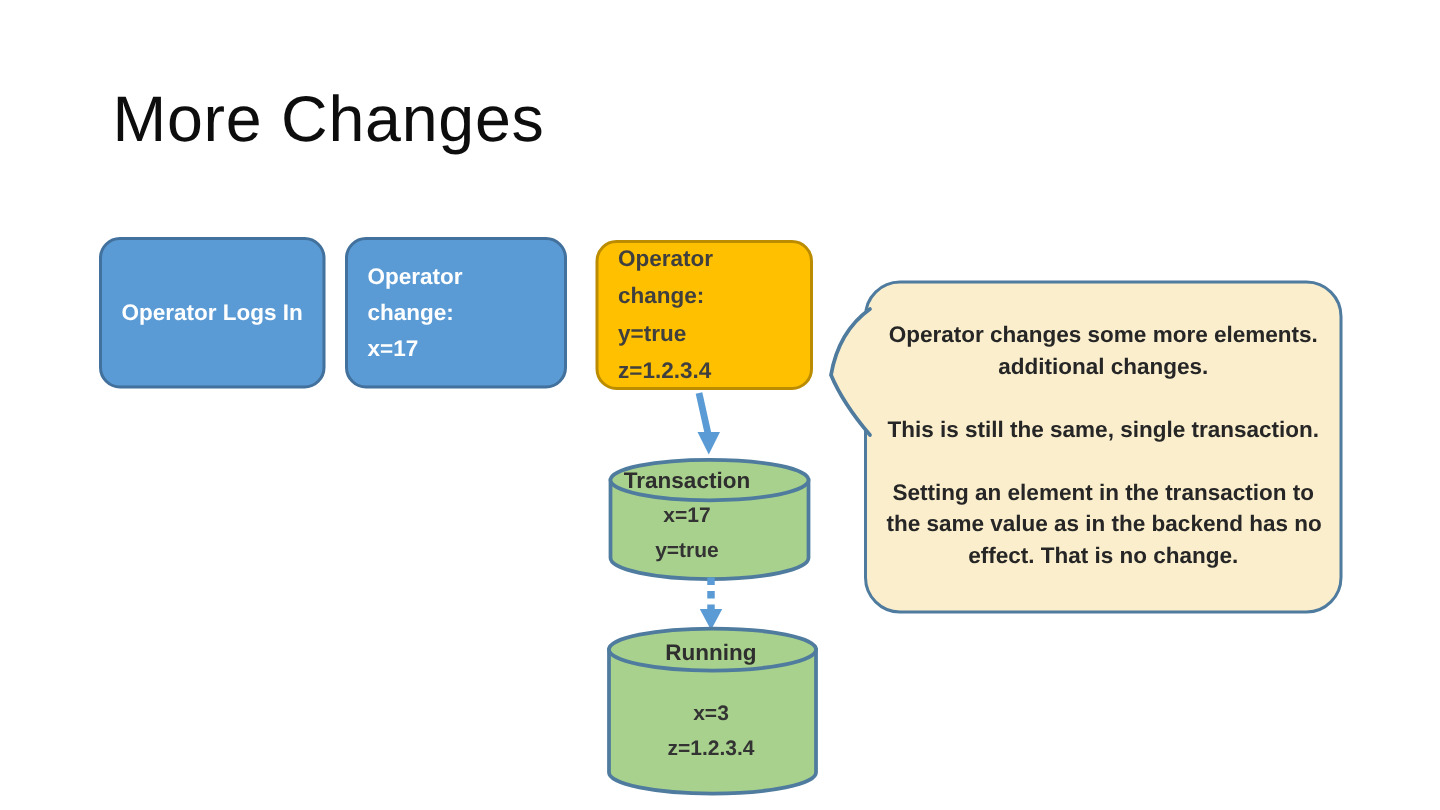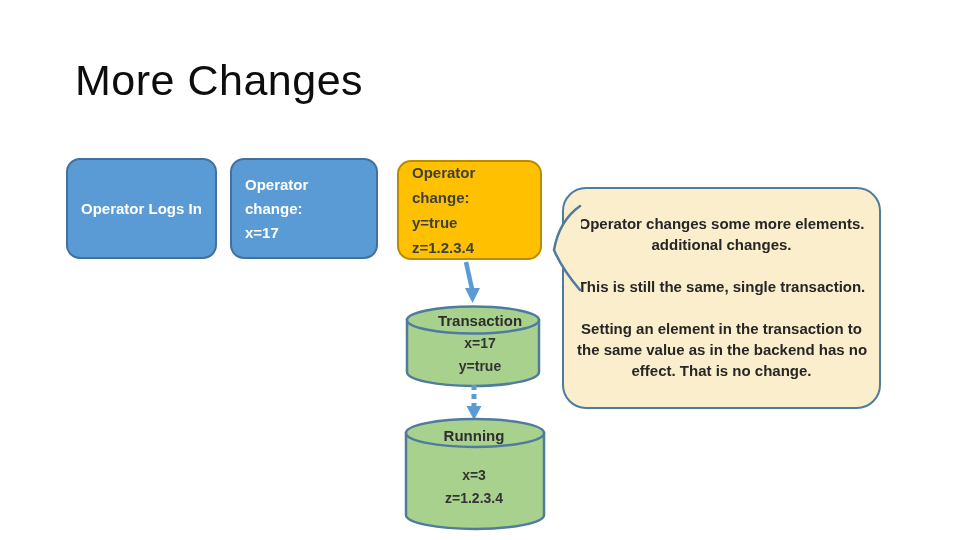--- a/index.html
+++ b/index.html
@@ -33,40 +33,40 @@
     background:var(--c-orange_fill,#FFC000);
     border:2.5px solid var(--c-orange_border,#BC8C00);
     color:var(--c-dark_text,#3F3F3F);
   }
   #box1{left:66px;top:158px;width:151px;height:101px;justify-content:center;}
   #box2{left:230px;top:158px;width:148px;height:101px;}
   #box3{left:397px;top:160px;width:145px;height:100px;line-height:25px;}
 
   
   .callout-body{
-    left:562px;top:187px;width:319px;height:222px;
+    left:576px;top:187px;width:319px;height:222px;
     box-sizing:border-box;
     background:var(--c-cream_fill,#FBEECC);
     border:2.5px solid var(--c-steel_border,#4E7B9E);
     border-radius:24px;
     display:flex;flex-direction:column;justify-content:center;
     padding:4px 13px 6px 13px;
     font-size:15px;font-weight:bold;color:#262626;
     text-align:center;line-height:21px;
   }
   .callout-para{margin:10.5px 0;}
   .callout-line{white-space:nowrap;}
   .callout-tail{left:546px;top:203px;}
 
   .cyl-text{
     text-align:center;color:#333333;font-weight:bold;
     font-size:14px;line-height:23px;
   }
   .cyl-title{font-size:15px;color:#2e2e2e;}
-  #cyl1-text{left:410px;top:309px;width:140px;}
+  #cyl1-text{left:388px;top:309px;width:140px;}
   #cyl2-text{left:402px;top:424px;width:144px;}
   #cyl2-text .cyl-title{margin-bottom:17px;}
 </style>
 </head>
 <body>
 
 <div class="abs slide-title">More Changes</div>
 
 <div id="box1" class="abs flow-box blue">
   <span>Operator Logs In</span>

